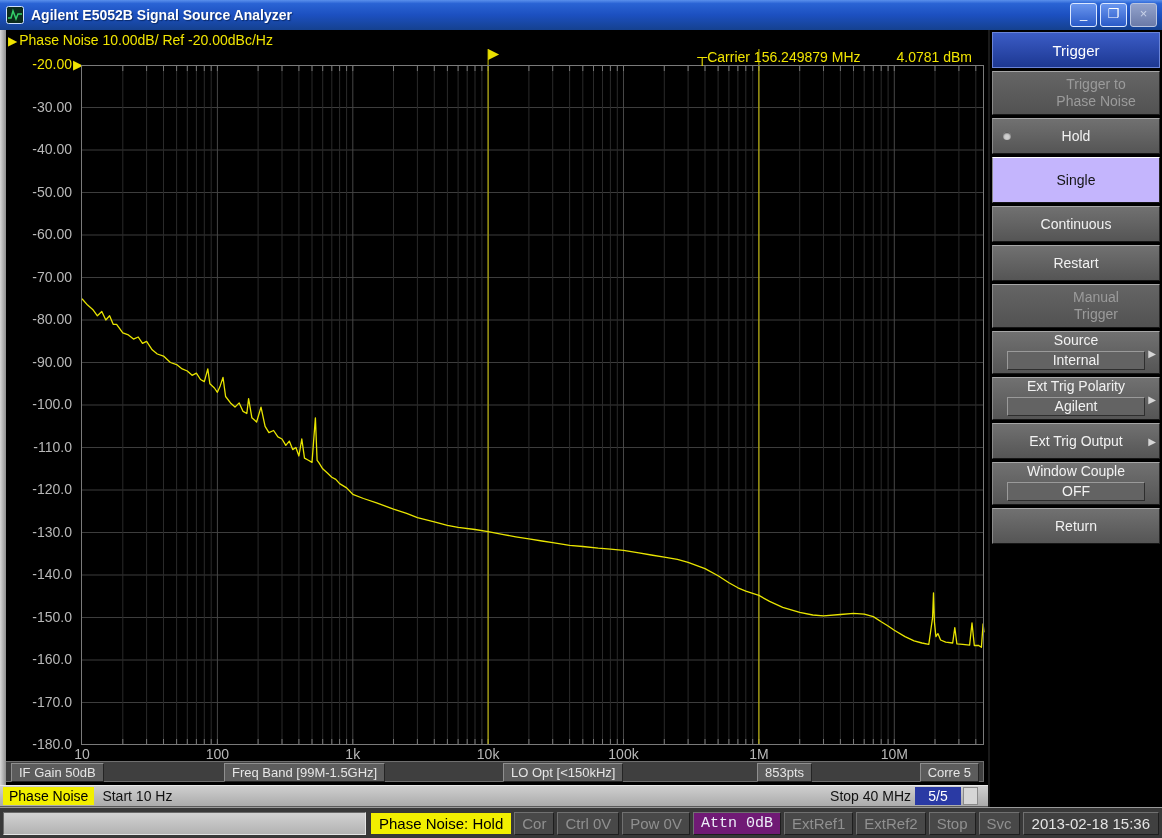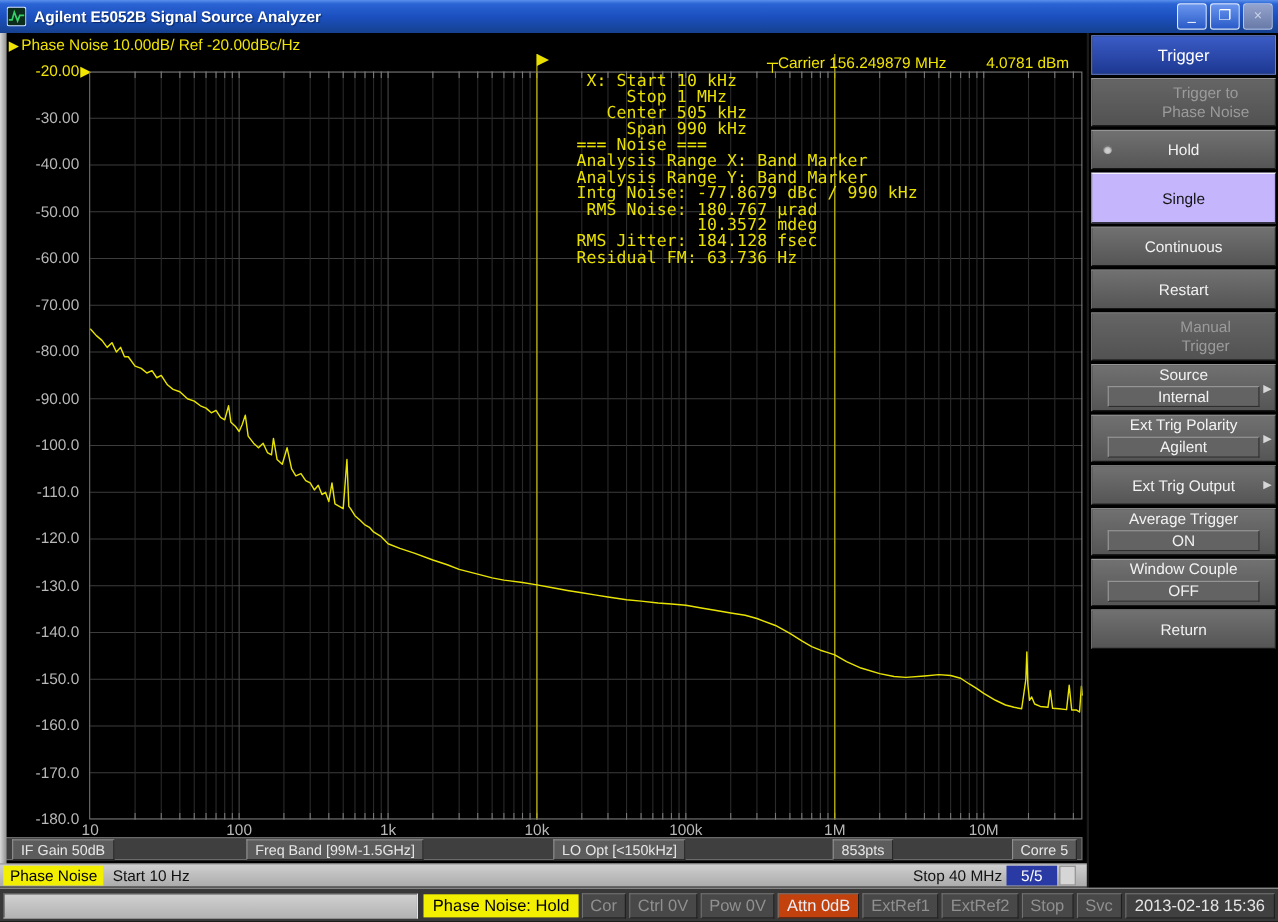--- a/index.html
+++ b/index.html
@@ -65,21 +65,21 @@
   .pagebox{background:#2a3aa4;color:#fff;width:46px;text-align:center;margin-left:4px;height:18px;line-height:18px;}
   .minibox{width:13px;height:16px;background:#d6d6d6;border:1px solid #8a8a8a;margin-left:2px;}
   
   .bottombar{position:absolute;left:0;top:807px;width:1162px;height:31px;background:#383838;
     border-top:1px solid #9a9a9a;display:flex;align-items:center;box-sizing:border-box;padding:0 3px;gap:3px;}
   .msgfield{width:428px;height:21px;background:linear-gradient(#d2d2d2,#b2b2b2);
     border:1px solid #6a6a6a;border-bottom-color:#e4e4e4;border-right-color:#e4e4e4;}
   .chip.big{font-size:15px;padding:2px 8px;margin-left:2px;}
   .led{height:21px;line-height:21px;padding:0 7px;background:#484848;color:#909090;font-size:15px;
     border:1px solid #707070;border-right-color:#1e1e1e;border-bottom-color:#1e1e1e;white-space:nowrap;}
-  .led.blue{background:#c2410c;color:#eceef8;}
+  .led.blue{background:#701a75;color:#eceef8;font-family:Liberation Mono, monospace;}
   .datetime{margin-left:auto;height:21px;line-height:21px;padding:0 8px;background:#404040;color:#e4e4e4;
     font-size:15px;border:1px solid #707070;border-right-color:#1e1e1e;border-bottom-color:#1e1e1e;white-space:nowrap;}
 </style>
 </head>
 <body>
 
 <div class="app">
 
   <div class="titlebar">
     <span class="title-icon">
@@ -313,32 +313,20 @@
         <polygon points="407.1,0 418.1,5.5 407.1,11" fill="#e8df00"></polygon>
         <line x1="677.9" y1="0" x2="677.9" y2="696" stroke="#cfc400"></line>
         <polyline points="1.0,249.8 6.6,256.1 11.7,260.4 16.4,266.8 20.8,262.5 24.8,271.0 28.6,266.8 32.2,275.3 35.6,275.3 41.8,283.8 47.4,285.9 52.5,290.1 57.2,288.0 61.5,294.4 65.6,292.3 71.2,300.8 76.3,305.0 82.5,307.1 89.4,313.5 95.6,315.6 101.2,319.9 106.3,322.0 111.1,326.3 115.4,324.1 119.5,330.5 123.3,332.6 126.8,319.9 128.9,334.8 133.4,339.0 136.4,343.3 139.2,336.9 142.0,328.4 144.6,347.5 149.5,353.9 154.0,358.1 158.2,353.9 162.1,362.4 165.8,364.5 167.6,349.6 170.9,368.8 175.6,373.0 180.0,358.1 184.1,377.3 187.9,383.6 192.6,381.5 196.9,387.9 201.0,390.0 204.8,396.4 208.3,392.1 211.7,400.6 214.9,398.5 217.9,407.0 220.8,390.0 223.5,409.1 227.4,411.3 231.0,413.4 234.4,368.8 236.1,411.3 237.7,413.4 241.7,419.8 246.4,424.0 250.8,428.2 254.8,430.4 258.6,434.6 265.6,438.9 271.8,445.3 282.5,449.5 295.6,453.8 312.5,460.1 325.6,464.4 336.4,468.6 353.3,472.9 366.4,476.3 377.1,478.4 394.0,480.5 407.1,482.7 422.6,485.6 434.8,487.8 447.9,489.9 461.0,492.0 471.7,493.7 488.6,496.3 501.8,497.5 517.2,499.2 529.4,500.1 542.5,501.3 557.9,503.9 570.2,506.0 583.3,508.2 596.4,510.3 607.1,513.3 624.0,519.6 637.1,526.8 647.9,533.7 656.9,538.8 664.8,542.1 671.7,544.3 677.9,546.4 688.6,552.4 701.7,558.3 718.7,563.4 731.8,566.0 742.5,566.8 759.4,565.5 772.5,564.3 783.2,565.1 792.3,567.6 800.2,572.8 807.1,577.0 813.3,581.3 824.0,587.6 833.1,591.9 840.9,594.0 847.8,595.3 851.6,568.5 852.5,543.8 853.4,572.8 854.9,587.6 856.9,584.6 859.6,591.0 864.7,593.2 871.7,594.0 873.8,578.7 875.9,594.9 881.7,595.3 888.6,596.1 891.0,574.0 893.3,596.5 897.7,596.5 900.4,598.3 902.1,574.9 903.0,583.4" fill="none" stroke="#e8e400" stroke-width="1.3" stroke-linejoin="round"></polyline>
         <rect x="0.5" y="16.5" width="902" height="679" fill="none" stroke="#7a7a7a"></rect>
       </svg>
 
     <div class="carrier">
       <span>┬</span><span>Carrier</span>&nbsp;<span>156.249879 MHz</span><span class="gap"></span><span>4.0781 dBm</span>
     </div>
 
-    <pre class="info"> X: Start 10 kHz
-     Stop 1 MHz
-   Center 505 kHz
-     Span 990 kHz
-=== Noise ===
-Analysis Range X: Band Marker
-Analysis Range Y: Band Marker
-Intg Noise: -77.8679 dBc / 990 kHz
- RMS Noise: 180.767 μrad
-            10.3572 mdeg
-RMS Jitter: 184.128 fsec
-Residual FM: 63.736 Hz</pre>
 
     <div id="xlabels">
         <div class="xlab" style="left: 47px;">10</div>
         <div class="xlab" style="left: 182.379px;">100</div>
         <div class="xlab" style="left: 317.759px;">1k</div>
         <div class="xlab" style="left: 453.138px;">10k</div>
         <div class="xlab" style="left: 588.518px;">100k</div>
         <div class="xlab" style="left: 723.897px;">1M</div>
         <div class="xlab" style="left: 859.276px;">10M</div>
       </div>
@@ -383,24 +371,20 @@
           <span class="arrow">▶</span>
         </div>
         <div class="mbtn has-value">
           <div class="mlabel">Ext Trig Polarity</div>
           <div class="mvalue">Agilent</div>
           <span class="arrow">▶</span>
         </div>
         <div class="mbtn">
           <div class="mlabel">Ext Trig Output</div>
           <span class="arrow">▶</span>
-        </div>
-        <div class="mbtn has-value">
-          <div class="mlabel">Average Trigger</div>
-          <div class="mvalue">ON</div>
         </div>
         <div class="mbtn has-value">
           <div class="mlabel">Window Couple</div>
           <div class="mvalue">OFF</div>
         </div>
         <div class="mbtn">
           <div class="mlabel">Return</div>
         </div>
       </div>
   </div>

